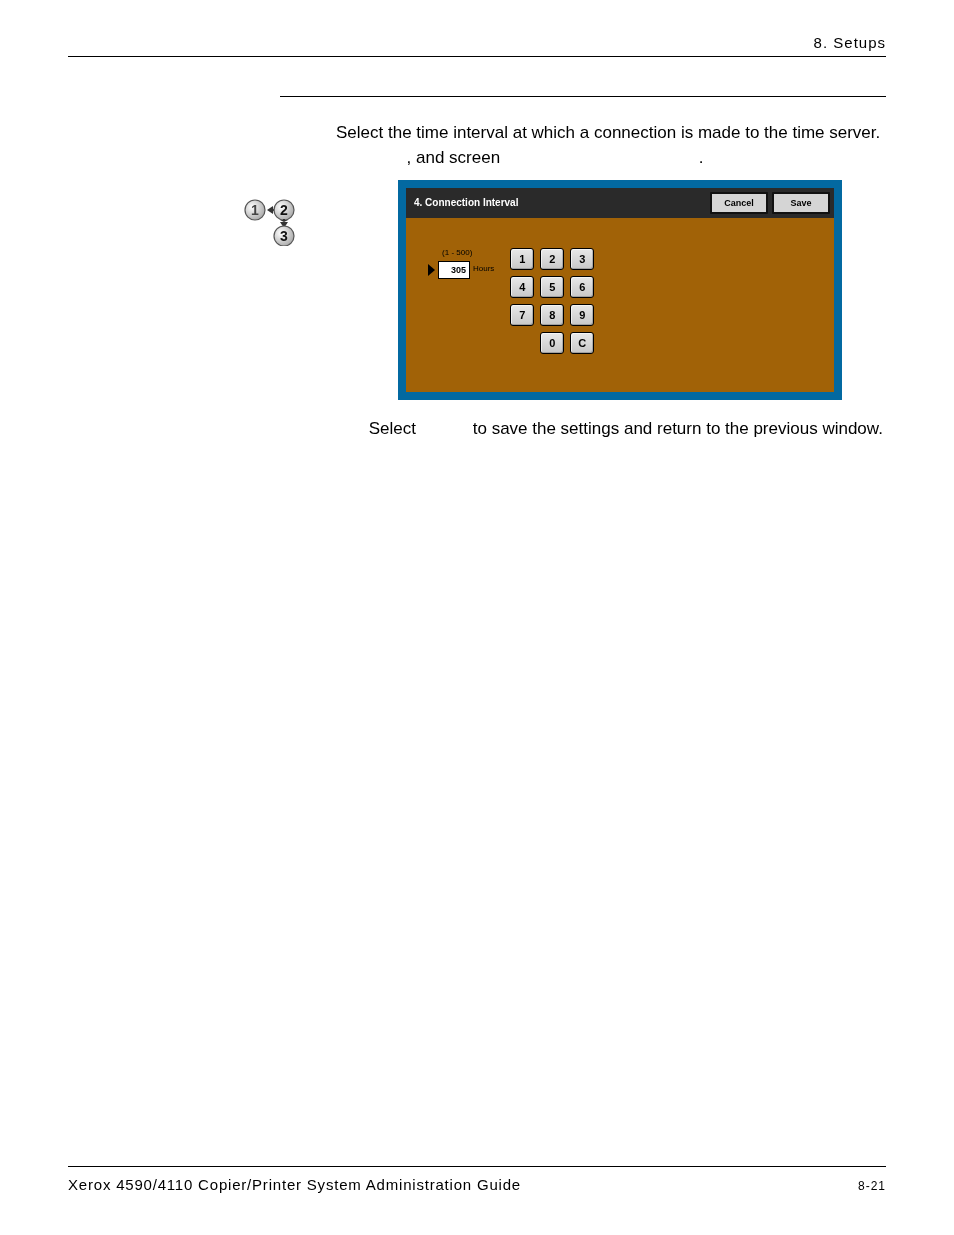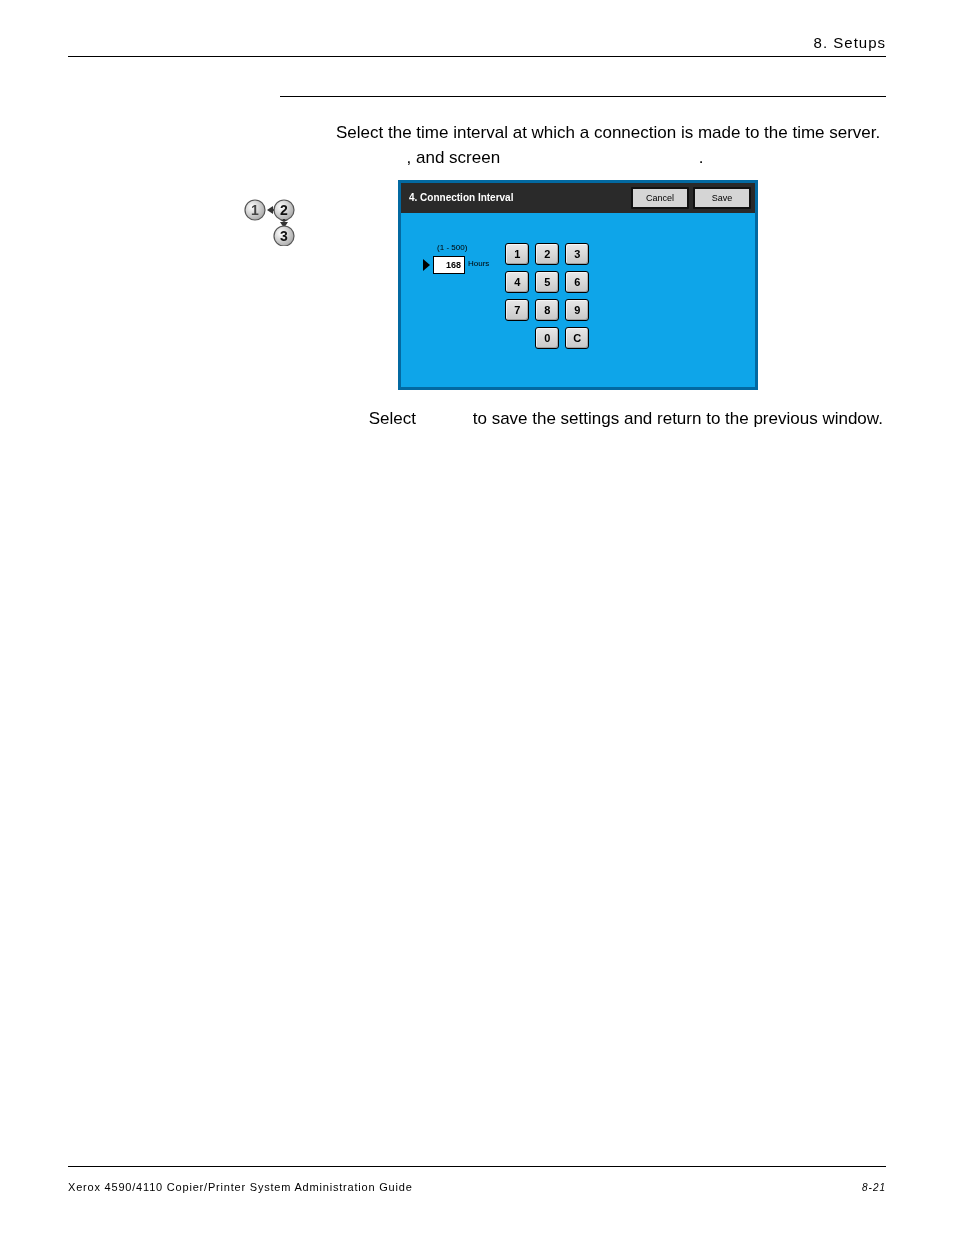--- a/index.html
+++ b/index.html
@@ -51,24 +51,24 @@
   }
   .step-list { list-style: none; margin-top: 2px; }
   .step-list li { margin-bottom: 8px; padding-left: 28px; }
   .step-marker { font-weight: bold; margin-left: -28px; display: inline-block; width: 28px; }
   .sub-step { padding-left: 28px; margin-top:-8px; margin-bottom: 10px; }
   .screenshot-wrap {
     margin: 10px 0 18px 62px;
     width: 376px;
   }
   .ss {
-    border: 3px solid #0369a1;
-    background: #0ea5e9;
+    border: 8px solid #0369a1;
+    background: #a16207;
     font-size: 10px;
-    width: 360px;
+    width: 444px;
   }
   .ss-header {
     background: #2a2a2a;
     color: #fff;
     display: flex;
     align-items: center;
     padding: 4px 4px 4px 8px;
     font-size: 10px;
     font-weight: bold;
   }
@@ -76,21 +76,21 @@
   .ss-btn {
     background: #d5d5d5;
     color: #000;
     border: 2px solid #111;
     border-radius: 1px;
     font-size: 9px;
     padding: 3px 0;
     width: 58px;
     text-align: center;
     margin-left: 4px;
-    font-weight: normal;
+    font-weight: bold;
   }
   .ss-body {
     padding: 30px 22px 38px 22px;
     display: flex;
     align-items: flex-start;
   }
   .ss-left {
     flex: 0 0 auto;
     margin-right: 16px;
     display: flex;
@@ -139,30 +139,29 @@
     position: absolute;
     bottom: 68px;
     left: 68px;
     right: 68px;
     border-top: 1px solid #000;
   }
   .footer-left {
     position: absolute;
     bottom: 42px;
     left: 68px;
-    font-size: 11px;
+    font-size: 15px;
     letter-spacing: 0.8px;
   }
   .footer-right {
     position: absolute;
     bottom: 42px;
     right: 68px;
-    font-size: 10px;
+    font-size: 12px;
     letter-spacing: 1px;
-    font-style: italic;
   }
 </style>
 </head>
 <body>
 
 <div class="header-text">8. Setups</div>
 <div class="header-line"></div>
 <div class="section-rule"></div>
 
 <svg class="step-icon" viewBox="0 0 62 48">
@@ -199,21 +198,21 @@
       <div class="ss-header">
         <div class="ss-header-title">4. Connection Interval</div>
         <div class="ss-btn">Cancel</div>
         <div class="ss-btn">Save</div>
       </div>
       <div class="ss-body">
         <div class="ss-left">
           <div class="ss-range">(1 - 500)</div>
           <div class="ss-input-row">
             <div class="ss-triangle"></div>
-            <div class="ss-input">168</div>
+            <div class="ss-input">305</div>
             <div class="ss-unit">Hours</div>
           </div>
         </div>
         <div class="keypad">
           <div class="key">1</div>
           <div class="key">2</div>
           <div class="key">3</div>
           <div class="key">4</div>
           <div class="key">5</div>
           <div class="key">6</div>

